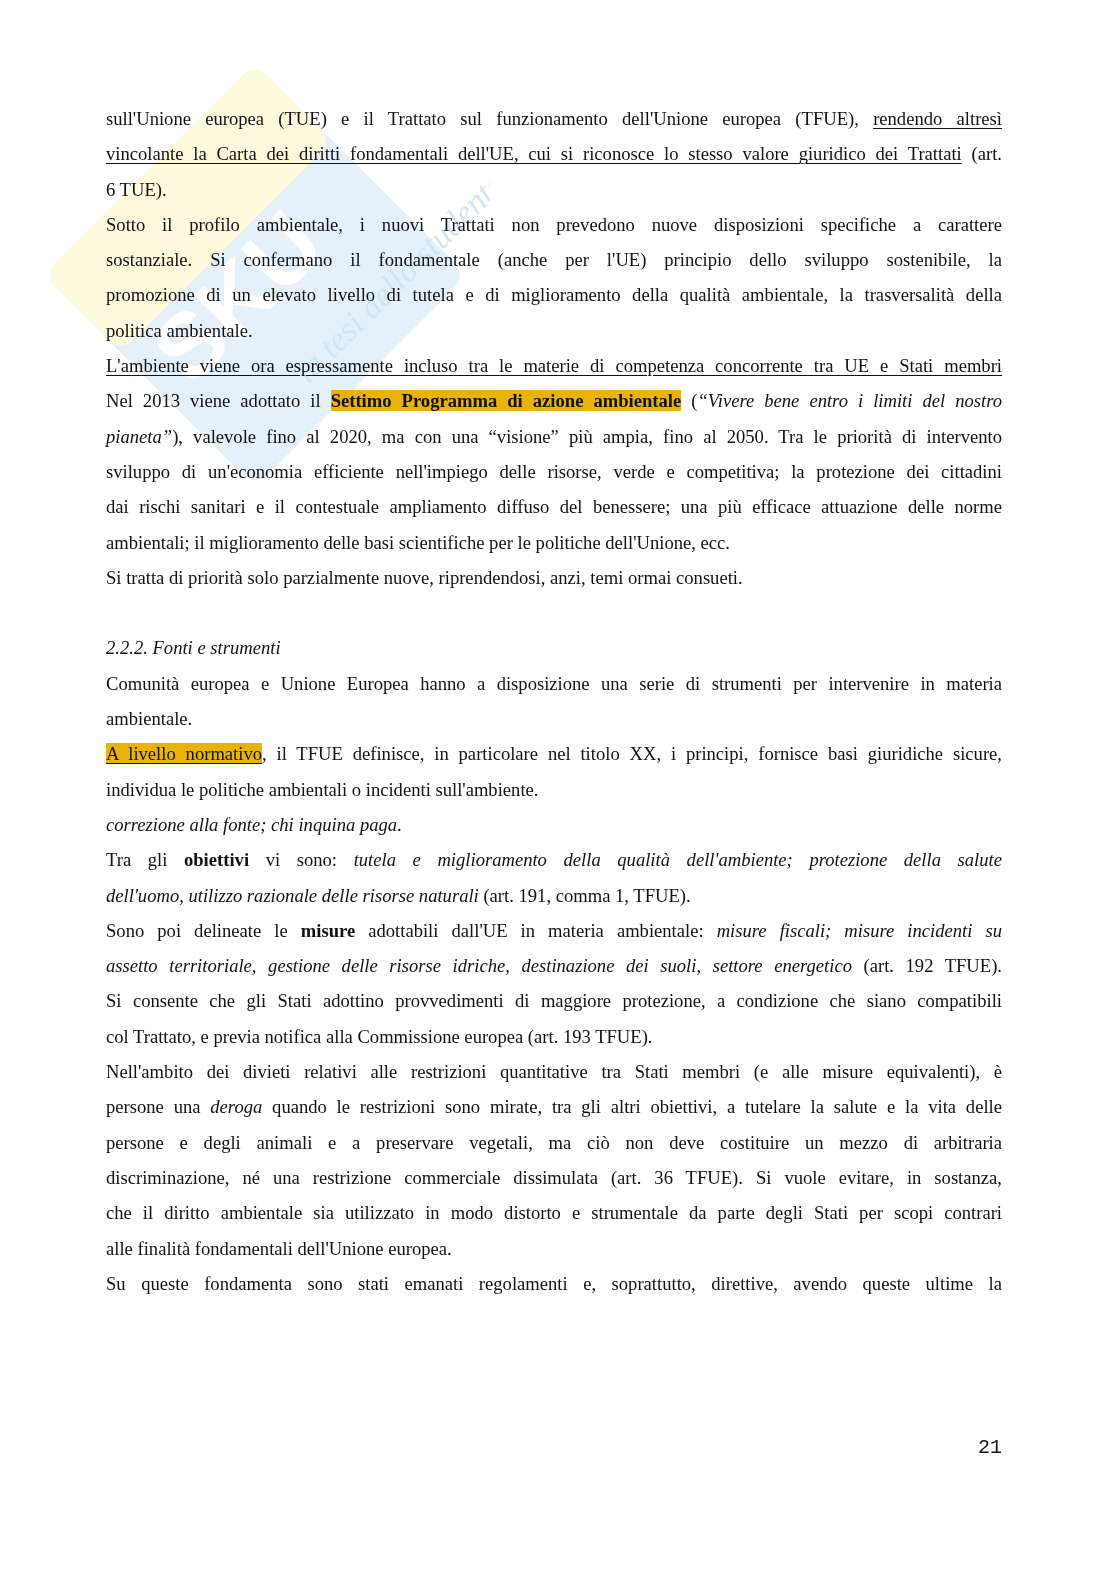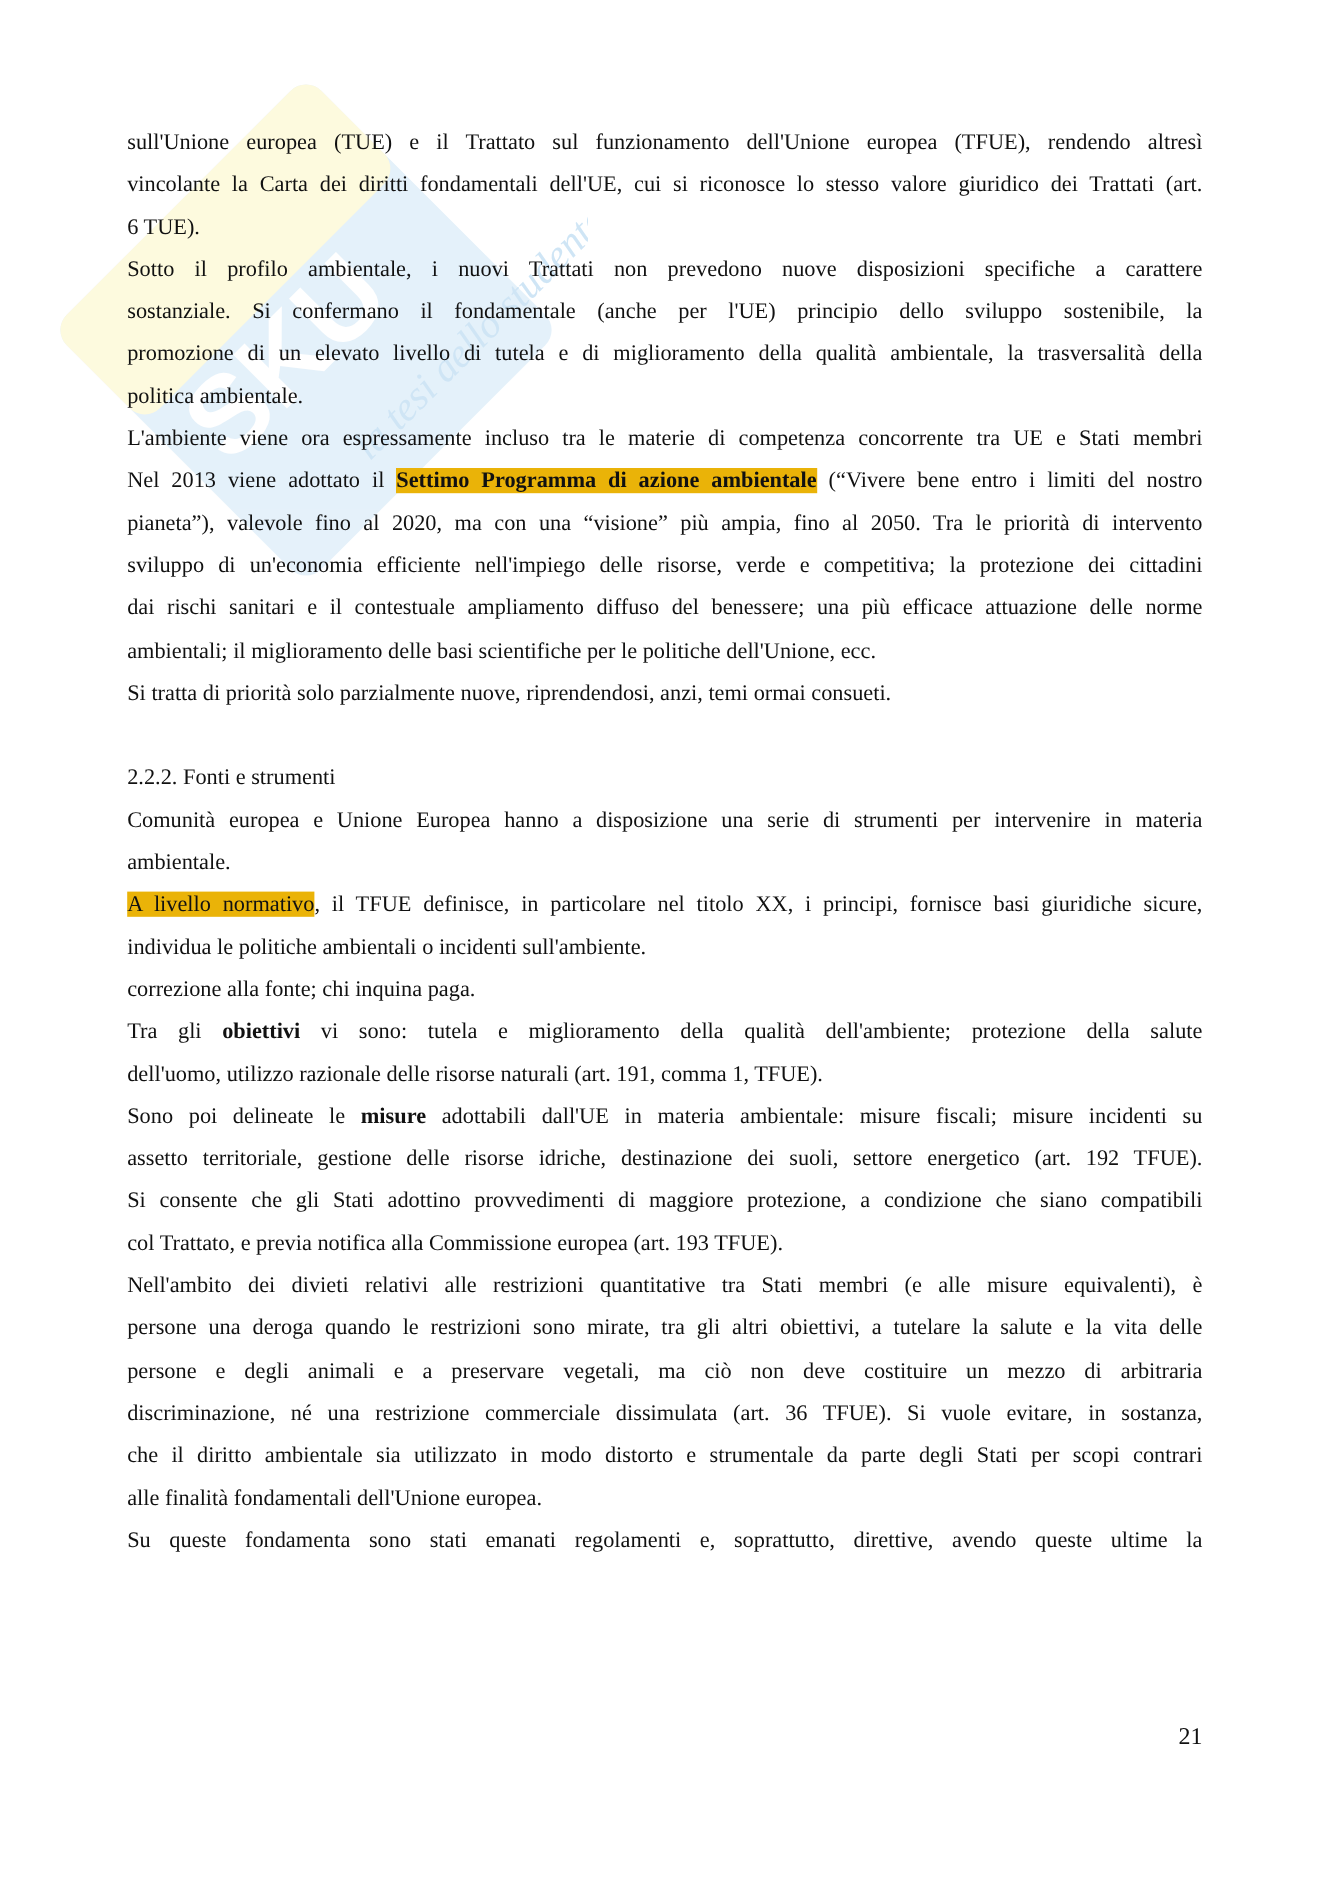--- a/index.html
+++ b/index.html
@@ -16,27 +16,27 @@
       position: absolute; left: 106px; top: 104px; width: 896px; z-index: 1;
       font-family: "Liberation Serif", "DejaVu Serif", serif;
       font-size: 18.6px; color: #111111;
     }
     .line {
       height: 35.3px; line-height: 30px; white-space: nowrap;
       text-align: justify; text-align-last: justify;
     }
     .line.last { text-align-last: left; }
     .gap { height: 35.3px; }
-    .u { text-underline-offset: 3px; text-decoration-thickness: 1px; }
+    .u { text-decoration: underline; text-underline-offset: 3px; text-decoration-thickness: 1px; }
     .b { font-weight: bold; }
-    .i { }
+    .i { font-style: italic; }
     .hl { background: #eab308; }
     .page-number {
       position: absolute; left: 960px; top: 1436px; width: 42px; text-align: right;
-      font-family: Liberation Serif, serif; font-size: 20px; color: #111111;
+      font-family: Liberation Mono, monospace; font-size: 20px; color: #111111;
       z-index: 1;
     }
   </style>
 </head>
 <body>
 
 <div class="page">
 
   <svg class="watermark" viewBox="0 0 470 470">
     <g transform="translate(235,235) rotate(-45)" opacity="0.55">

